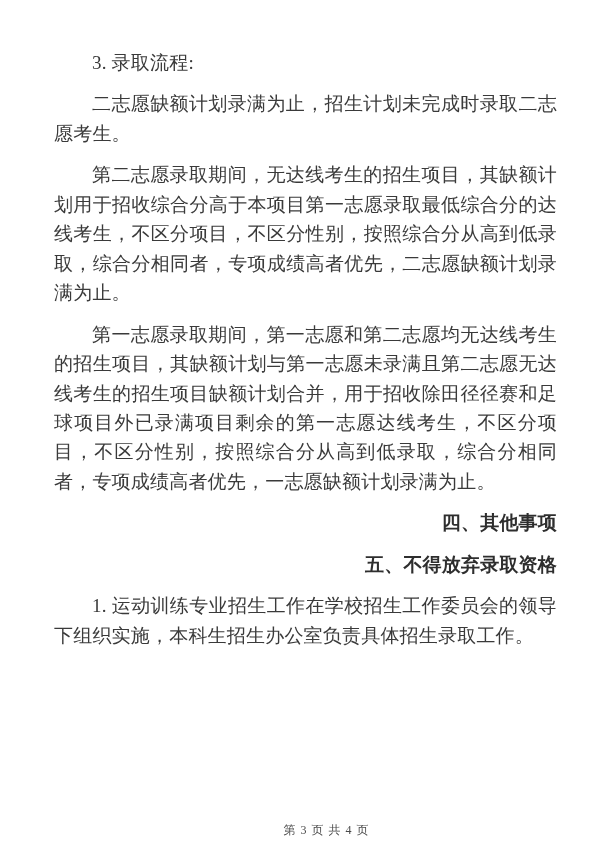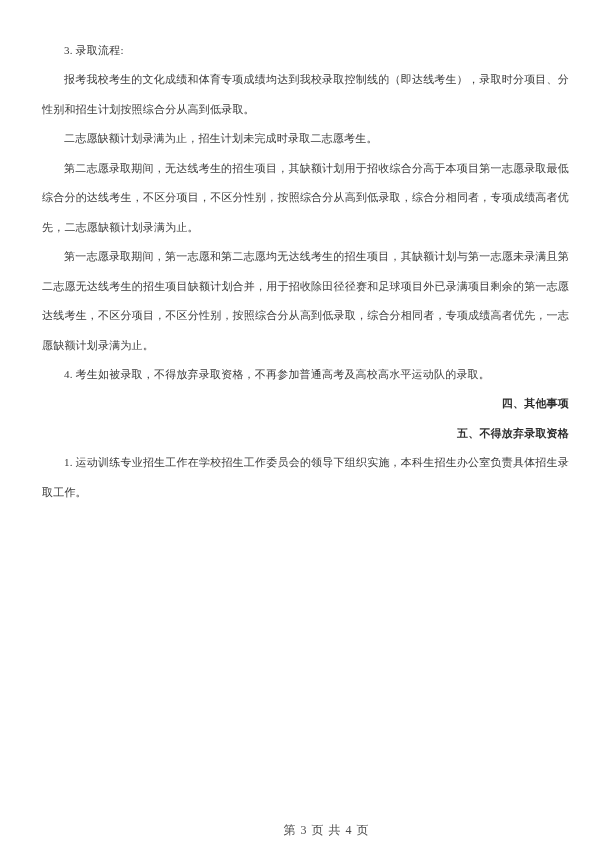--- a/index.html
+++ b/index.html
@@ -16,23 +16,23 @@
     font-family: "Liberation Serif", "DejaVu Serif", serif;
     color: #3a3a3a;
   }
   .content {
     position: absolute;
     left: 42px;
     top: 36px;
     width: 527px;
   }
   .content p {
-    margin: 0;
+    margin: 12px;
     padding: 0;
-    font-size: 11px;
+    font-size: 19px;
     line-height: 29.45px;
     text-align: justify;
     text-indent: 2em;
     letter-spacing: 0.2px;
     word-break: break-all;
   }
   .content p.heading {
     font-weight: bold;
     color: #2e2e2e;
     text-align: right;
@@ -49,25 +49,23 @@
     letter-spacing: 1px;
     margin-left: 22px;
   }
 </style>
 </head>
 <body>
 
 <div class="page">
   <div class="content">
     <p>3. 录取流程:</p>
-    <p>报考我校考生的文化成绩和体育专项成绩均达到我校录取控制线的（即达线考生），录取时分项目、分性别和招生计划按照综合分从高到低录取。</p>
     <p>二志愿缺额计划录满为止，招生计划未完成时录取二志愿考生。</p>
     <p>第二志愿录取期间，无达线考生的招生项目，其缺额计划用于招收综合分高于本项目第一志愿录取最低综合分的达线考生，不区分项目，不区分性别，按照综合分从高到低录取，综合分相同者，专项成绩高者优先，二志愿缺额计划录满为止。</p>
     <p>第一志愿录取期间，第一志愿和第二志愿均无达线考生的招生项目，其缺额计划与第一志愿未录满且第二志愿无达线考生的招生项目缺额计划合并，用于招收除田径径赛和足球项目外已录满项目剩余的第一志愿达线考生，不区分项目，不区分性别，按照综合分从高到低录取，综合分相同者，专项成绩高者优先，一志愿缺额计划录满为止。</p>
-    <p>4. 考生如被录取，不得放弃录取资格，不再参加普通高考及高校高水平运动队的录取。</p>
     <p class="heading">四、其他事项</p>
     <p class="heading">五、不得放弃录取资格</p>
     <p>1. 运动训练专业招生工作在学校招生工作委员会的领导下组织实施，本科生招生办公室负责具体招生录取工作。</p>
   </div>
   <div class="footer">
     <span>第 3 页 共 4 页</span>
   </div>
 </div>
 
 </body></html>

